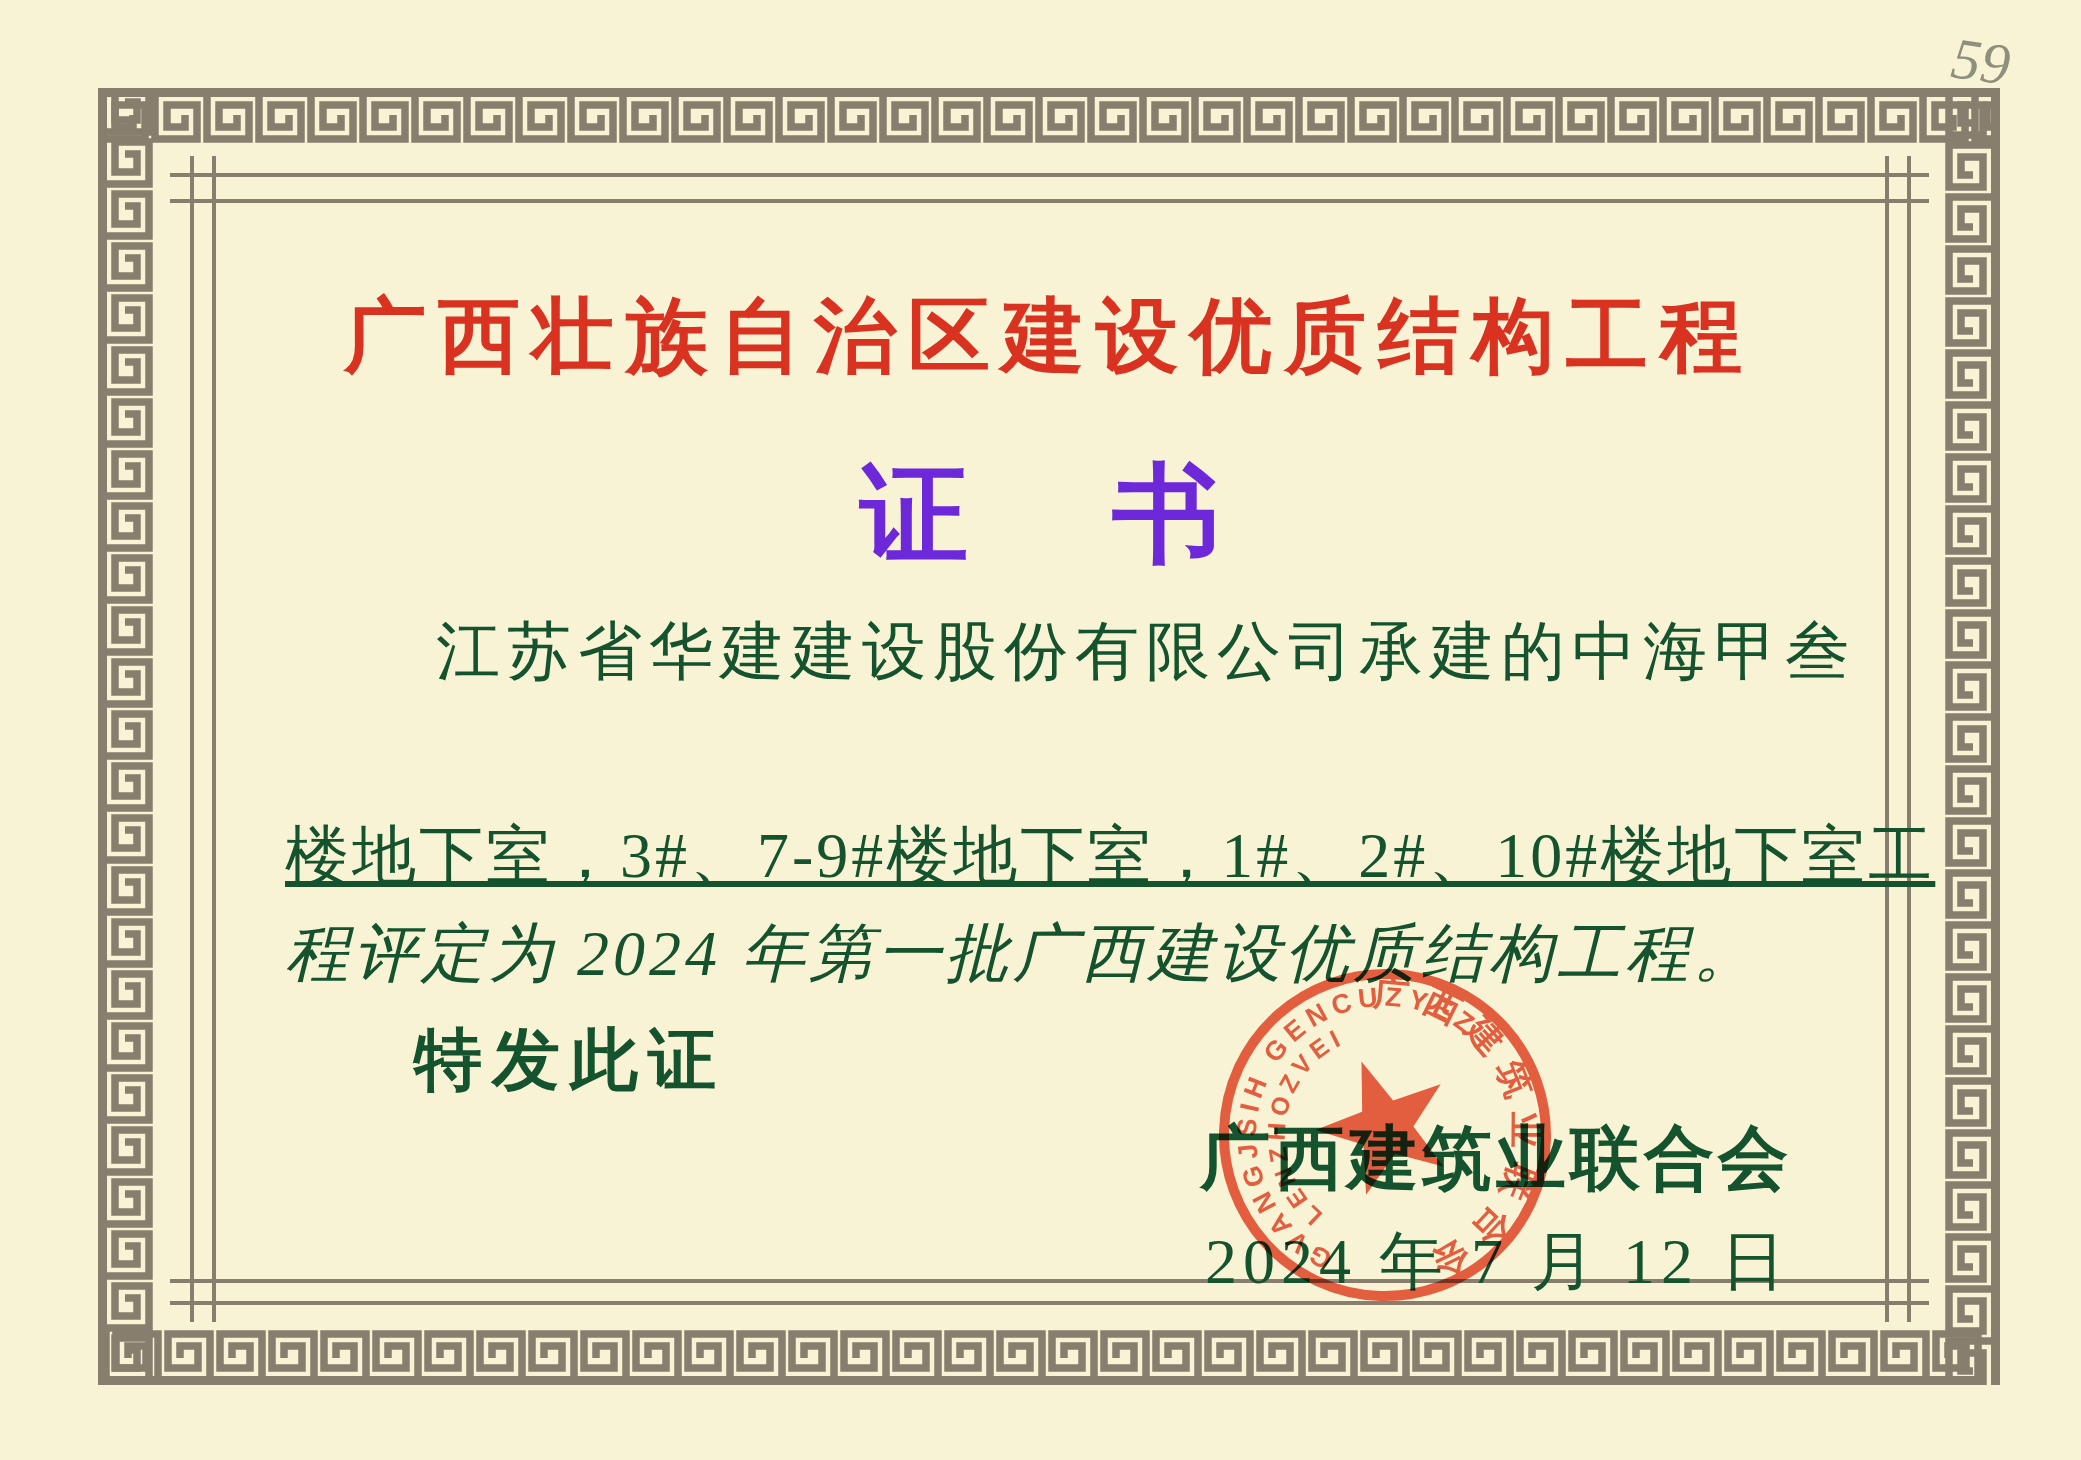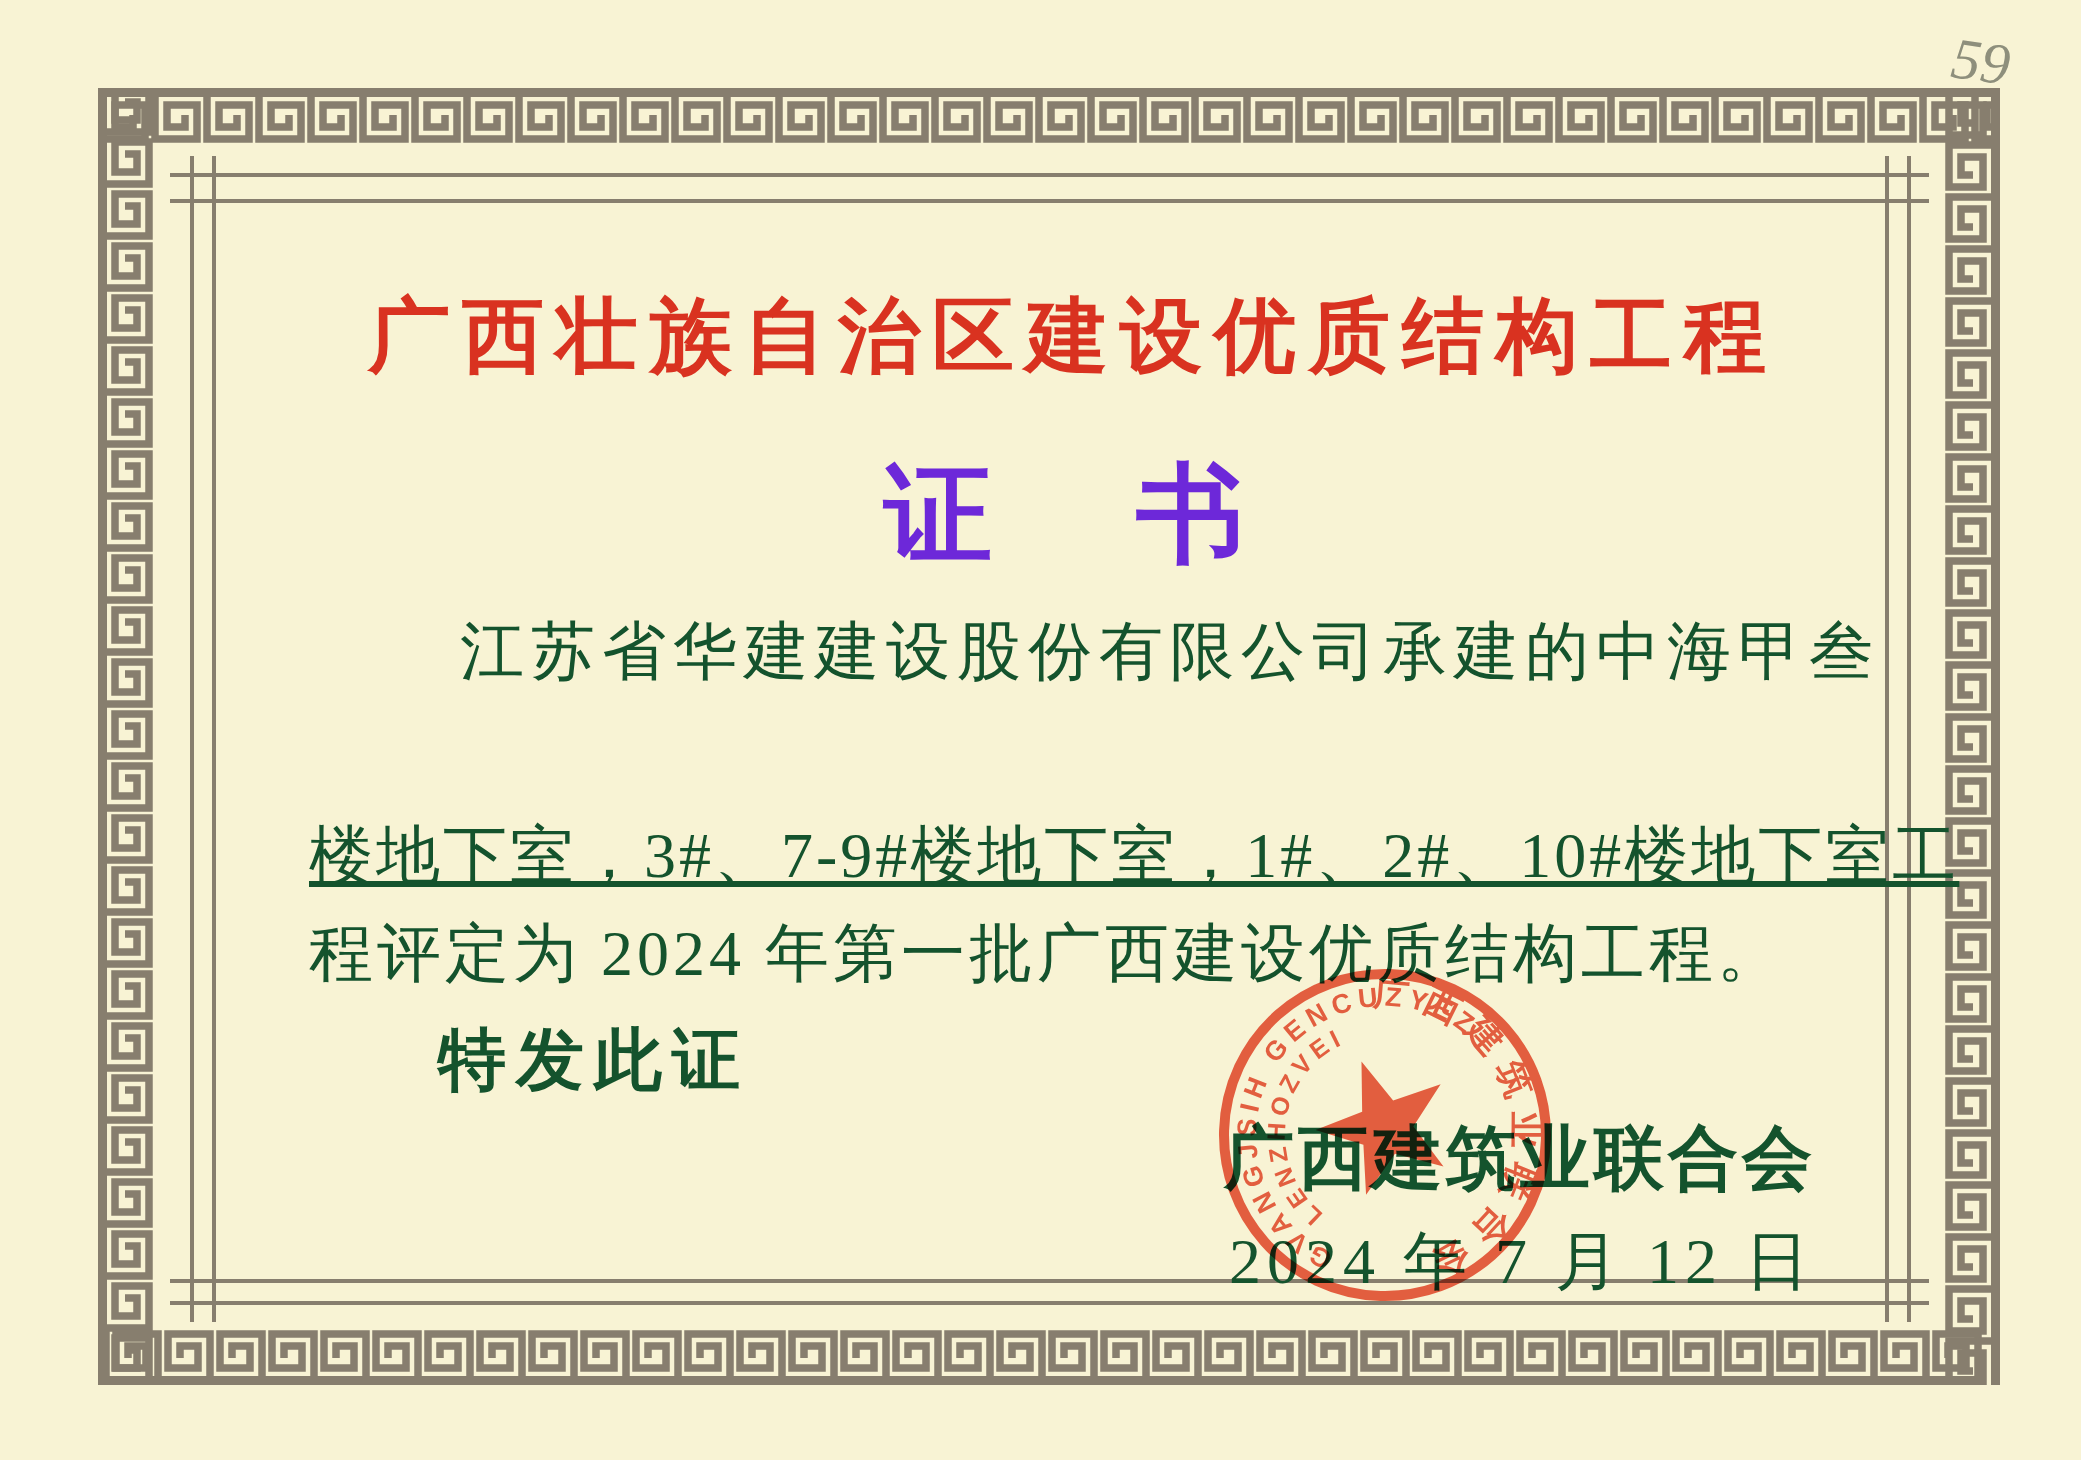--- a/index.html
+++ b/index.html
@@ -4,37 +4,37 @@
 <style>
   html,body{margin:0;padding:0;}
   body{
     width:2081px;height:1460px;
     background:#f8f3d4;
     font-family:"Liberation Serif","DejaVu Serif",serif;
     position:relative;overflow:hidden;
   }
   .page{position:absolute;inset:0;}
   .border-svg{position:absolute;left:0;top:0;z-index:1;}
-  .textlayer{position:absolute;inset:0;z-index:2;margin-left:24px;}
+  .textlayer{position:absolute;inset:0;z-index:2;}
   .line{position:absolute;white-space:nowrap;color:#14532d;}
   .title{
     left:98px;width:1902px;top:282px;text-align:center;
     font-size:82px;font-weight:bold;letter-spacing:12px;
     color:#d93220;
   }
   .subtitle{
     left:98px;width:1902px;top:442px;text-align:center;
     font-size:108px;font-weight:bold;letter-spacing:18px;
     color:#6d28d9;
   }
   .body-line{font-size:64px;line-height:1;}
   .l1{left:436px;top:620px;letter-spacing:7px;}
   .l2{left:285px;top:722px;letter-spacing:2px;}
   .l3{left:285px;top:824px;letter-spacing:3px;text-decoration:underline;}
-  .l4{left:285px;top:922px;letter-spacing:4px;}
+  .l4{left:285px;top:922px;letter-spacing:4px;font-style:italic;}
   .l5{left:414px;top:1026px;font-size:68px;font-weight:bold;letter-spacing:10px;}
   .issuer{left:1200px;top:1112px;font-size:70px;font-weight:bold;letter-spacing:4px;}
   .date{left:1205px;top:1218px;font-size:64px;letter-spacing:6px;}
   .note59{
     left:1952px;top:28px;font-size:58px;color:#8e8f7c;
     transform:rotate(8deg);font-style:italic;z-index:3;position:absolute;
   }
   .seal-svg{
     position:absolute;left:0;top:0;z-index:4;
     mix-blend-mode:multiply;opacity:0.92;pointer-events:none;

